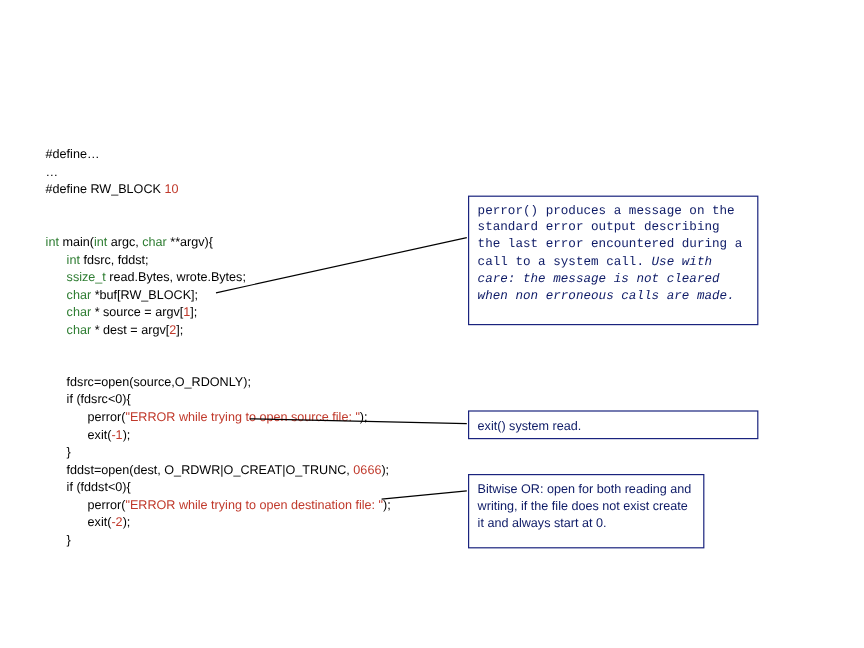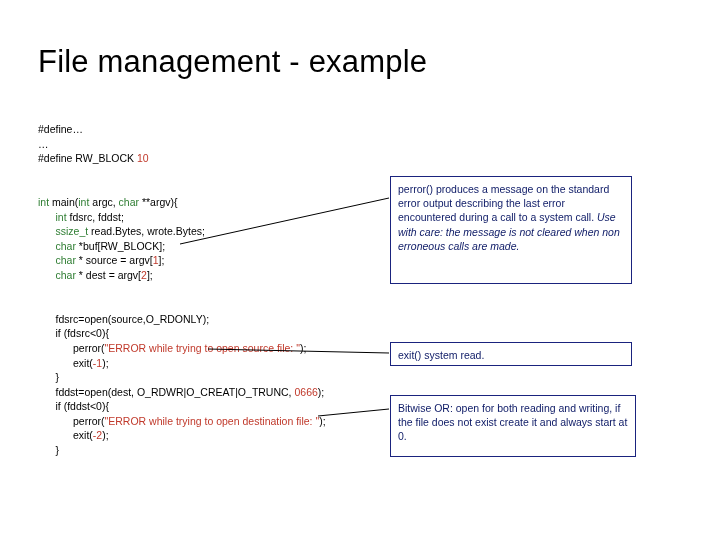--- a/index.html
+++ b/index.html
@@ -55,52 +55,52 @@
     color: #0d1a66;
     font-size: 10.5px;
     line-height: 14.2px;
     font-family: "Liberation Sans", sans-serif;
     box-sizing: border-box;
     padding: 5px 7px;
   }
   .callout .it { font-style: italic; }
   #callout-perror {
     left: 390px;
-    top: 176px;
+    top: 163px;
     width: 242px;
     height: 108px;
+    font-family: Liberation Mono, monospace;
   }
   #callout-exit {
     left: 390px;
     top: 342px;
     width: 242px;
     height: 24px;
     padding-top: 5px;
   }
   #callout-bitwise {
     left: 390px;
     top: 395px;
-    width: 246px;
+    width: 197px;
     height: 62px;
   }
   svg.leaders {
     position: absolute;
     left: 0;
     top: 0;
     width: 720px;
     height: 540px;
     pointer-events: none;
   }
 </style>
 </head>
 <body>
 
 <div class="slide">
 
-  <div class="title">File management - example</div>
 
   <div class="code-block"><div class="code-line"><span>#define…</span></div><div class="code-line"><span>…</span></div><div class="code-line"><span>#define RW_BLOCK </span><span class="num">10</span></div><div class="code-line">&nbsp;</div><div class="code-line">&nbsp;</div><div class="code-line"><span class="kw">int</span><span> main(</span><span class="kw">int</span><span> argc, </span><span class="kw">char</span><span> **argv){</span></div><div class="code-line"><span>      </span><span class="kw">int</span><span> fdsrc, fddst;</span></div><div class="code-line"><span>      </span><span class="kw">ssize_t</span><span> read.Bytes, wrote.Bytes;</span></div><div class="code-line"><span>      </span><span class="kw">char</span><span> *buf[RW_BLOCK];</span></div><div class="code-line"><span>      </span><span class="kw">char</span><span> * source = argv[</span><span class="num">1</span><span>];</span></div><div class="code-line"><span>      </span><span class="kw">char</span><span> * dest = argv[</span><span class="num">2</span><span>];</span></div><div class="code-line">&nbsp;</div><div class="code-line">&nbsp;</div><div class="code-line"><span>      fdsrc=open(source,O_RDONLY);</span></div><div class="code-line"><span>      if (fdsrc&lt;0){</span></div><div class="code-line"><span>            perror(</span><span class="str">"ERROR while trying to open source file: "</span><span>);</span></div><div class="code-line"><span>            exit(</span><span class="num">-1</span><span>);</span></div><div class="code-line"><span>      }</span></div><div class="code-line"><span>      fddst=open(dest, O_RDWR|O_CREAT|O_TRUNC, </span><span class="num">0666</span><span>);</span></div><div class="code-line"><span>      if (fddst&lt;0){</span></div><div class="code-line"><span>            perror(</span><span class="str">"ERROR while trying to open destination file: "</span><span>);</span></div><div class="code-line"><span>            exit(</span><span class="num">-2</span><span>);</span></div><div class="code-line"><span>      }</span></div></div>
 
   <svg class="leaders">
     <line x1="180" y1="244" x2="389" y2="198" stroke="#000000" stroke-width="1"></line>
     <line x1="208" y1="349" x2="389" y2="353" stroke="#000000" stroke-width="1"></line>
     <line x1="318" y1="416" x2="389" y2="409" stroke="#000000" stroke-width="1"></line>
   </svg>
 
   <div class="callout" id="callout-perror"><span>perror() produces a message on the standard error output describing the last error encountered during a call to a system call. </span><span class="it">Use with care: the message is not cleared when non erroneous calls are made.</span></div>

